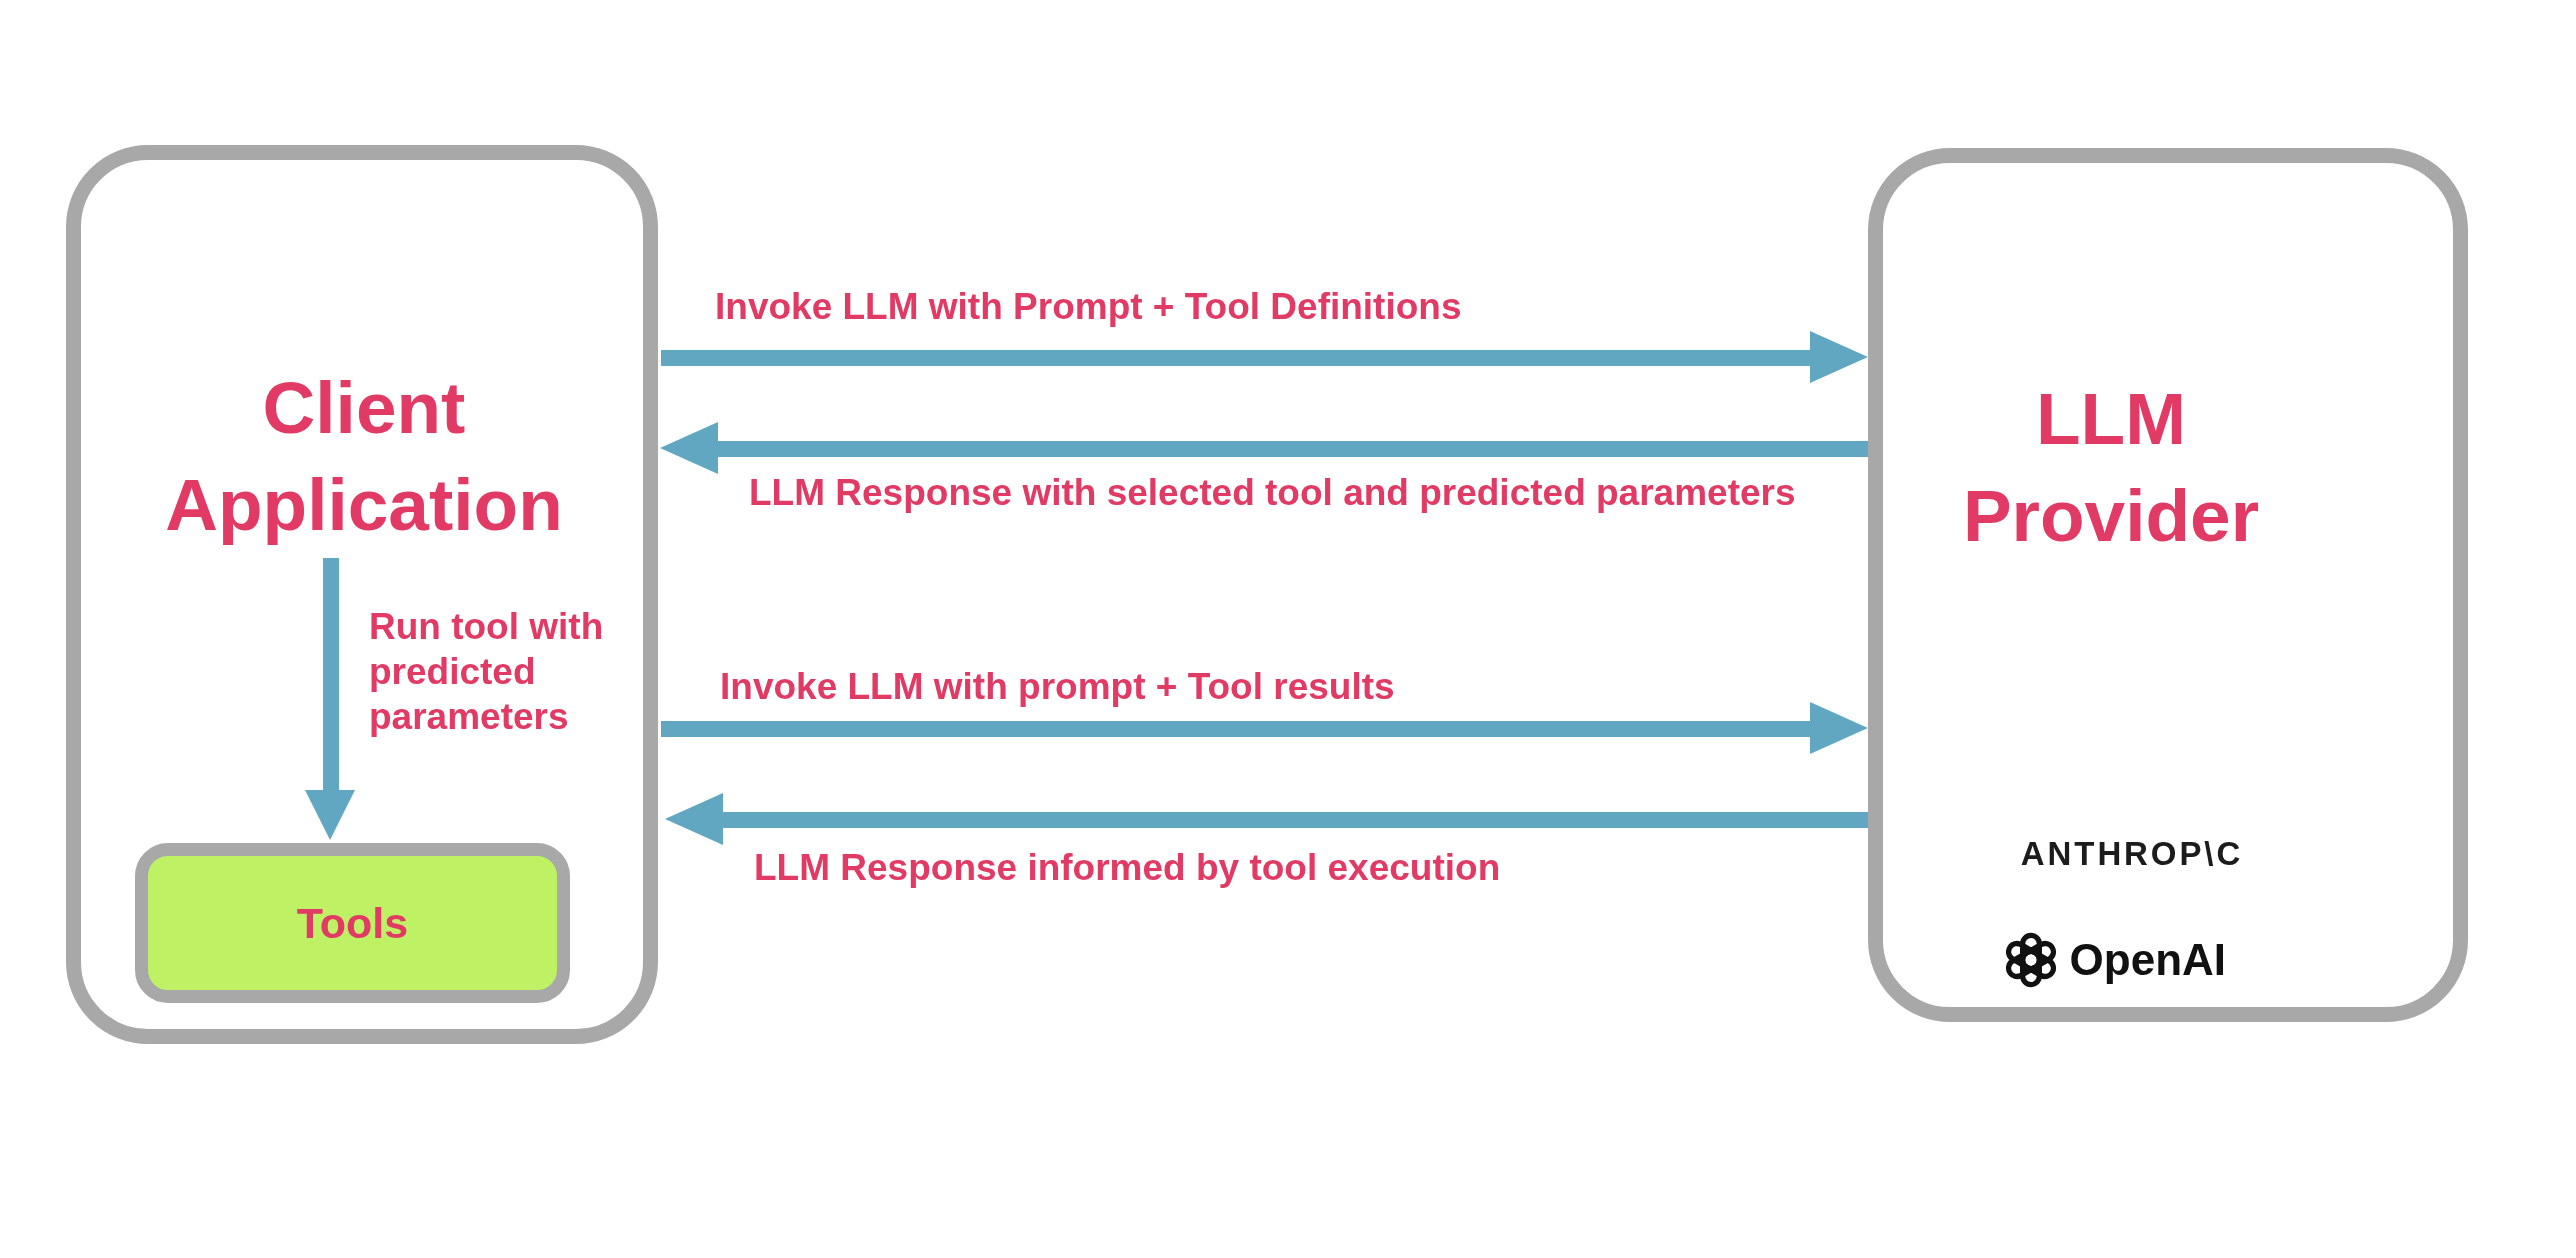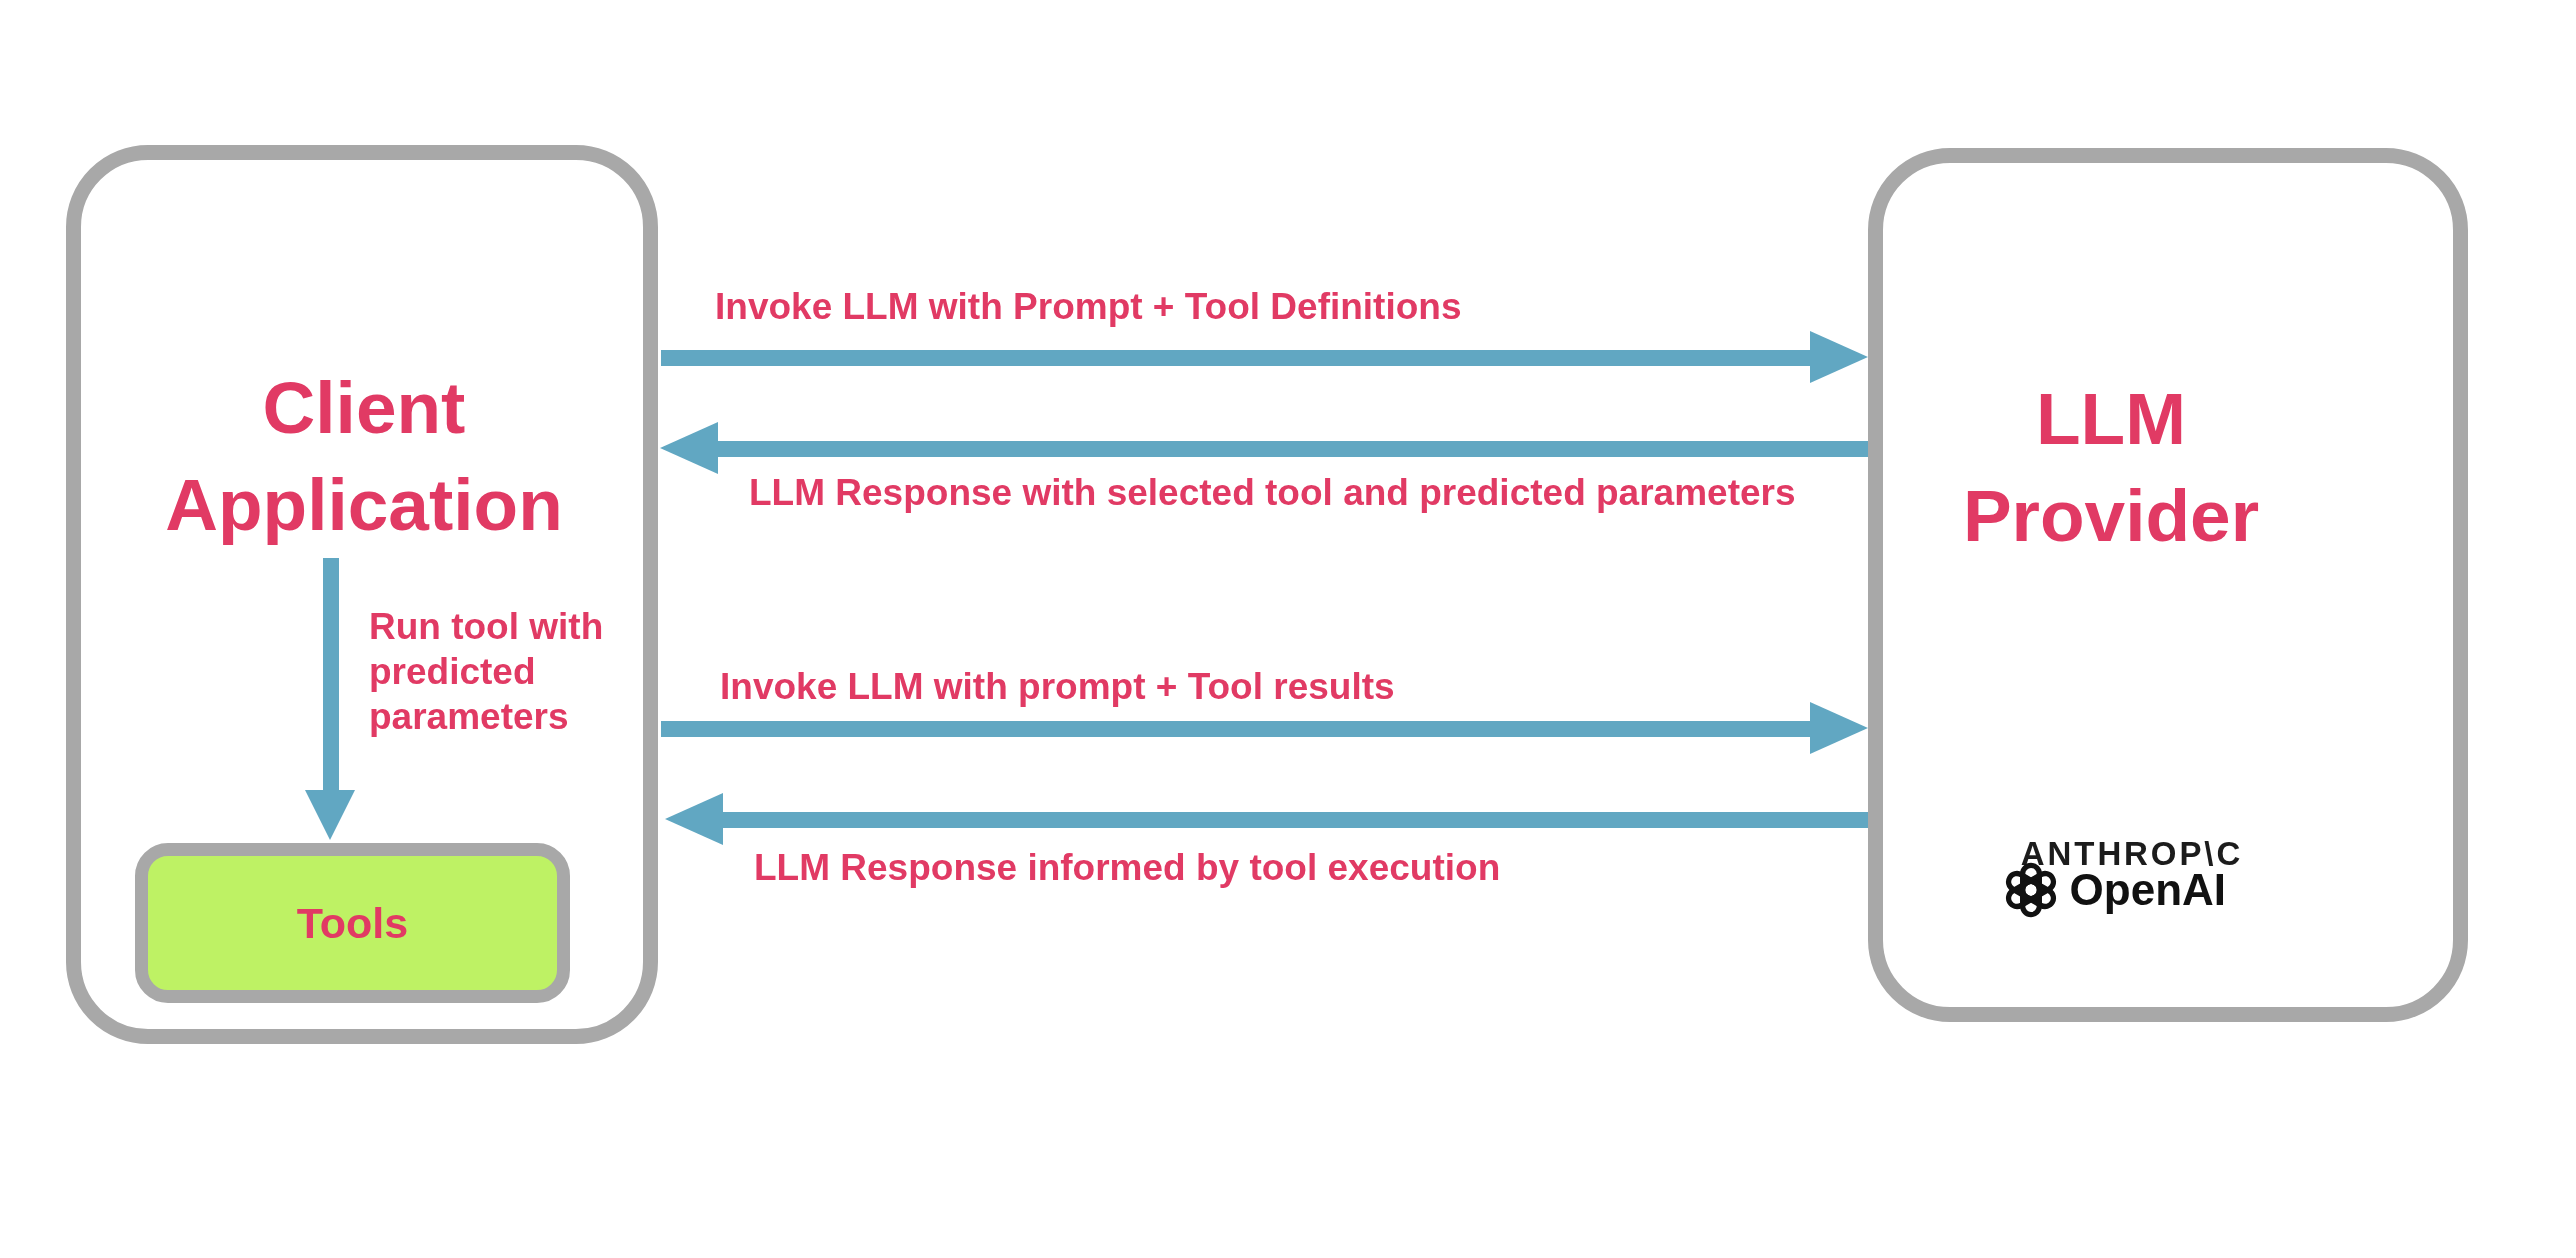--- a/index.html
+++ b/index.html
@@ -51,21 +51,21 @@
   .ahead{position:absolute;width:0;height:0;}
   .ahead.right{border-top:26px solid transparent;border-bottom:26px solid transparent;border-left:58px solid #61a7c2;}
   .ahead.left{border-top:26px solid transparent;border-bottom:26px solid transparent;border-right:58px solid #61a7c2;}
   .ahead.down{border-left:25px solid transparent;border-right:25px solid transparent;border-top:50px solid #61a7c2;}
   .vbody{position:absolute;background:#61a7c2;width:16.4px;}
   .anthropic{
     position:absolute;left:1868px;top:835px;width:528px;
     text-align:center;font-size:33px;font-weight:bold;letter-spacing:2.9px;color:#1c1c1c;
   }
   .openai-row{
-    position:absolute;left:1868px;top:858px;width:492px;height:64px;
+    position:absolute;left:1868px;top:928px;width:492px;height:64px;
     display:flex;align-items:center;justify-content:center;gap:9.7px;
   }
   .openai-word{font-size:44px;font-weight:bold;color:#111111;letter-spacing:0px;}
 </style>
 </head>
 <body>
 
 <div class="canvas">
 
   <div class="rbox box-client"></div>

